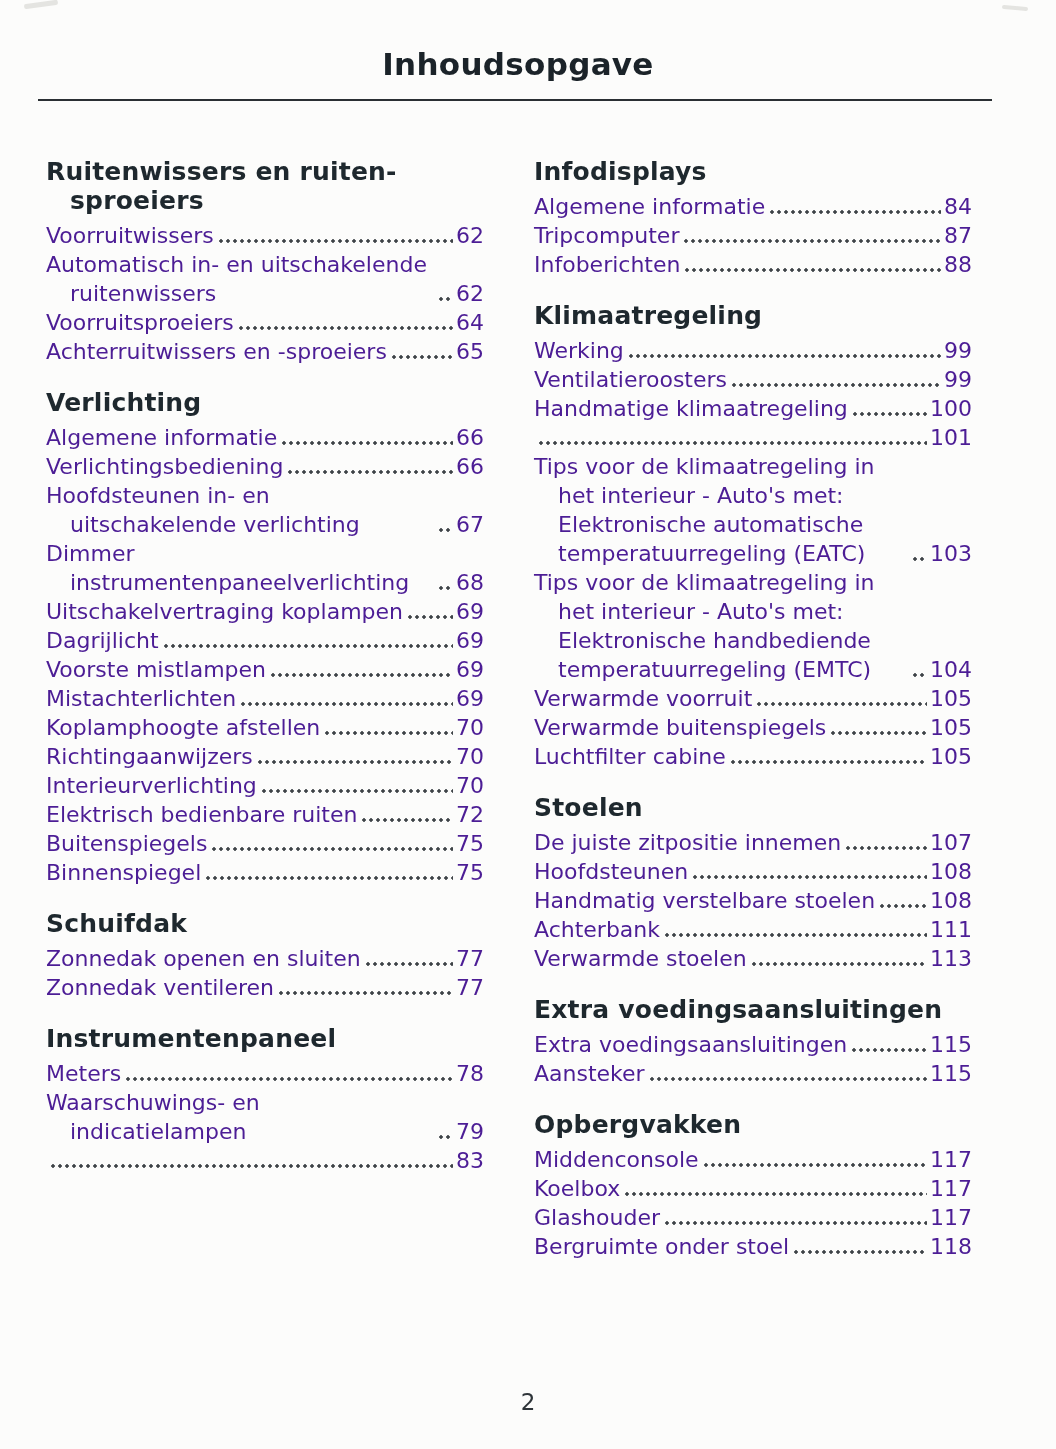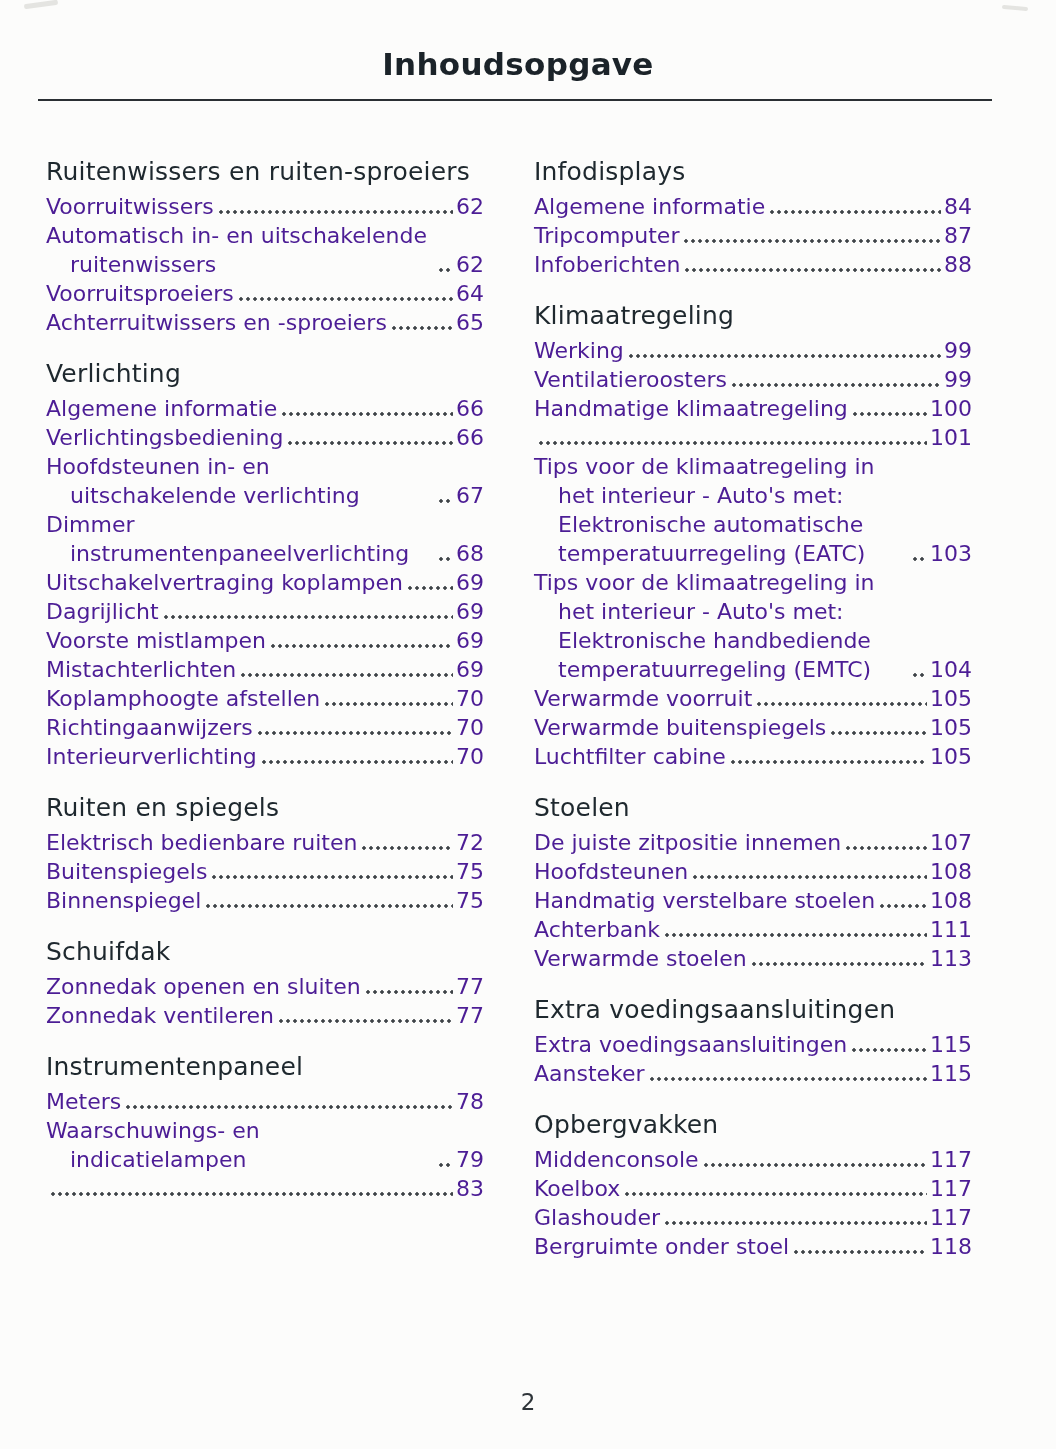--- a/index.html
+++ b/index.html
@@ -55,21 +55,21 @@
     gap: 50px;
     margin-top: 56px;
     padding-right: 18px;
   }
 
   .col { flex: 1 1 0; min-width: 0; }
 
   .toc-heading {
     font-size: 25px;
     line-height: 29px;
-    font-weight: 400;
+    font-weight: 700;
     color: #1e282e;
     letter-spacing: 0.2px;
     margin: 22px 0 6px;
     padding-left: 24px;
     text-indent: -24px;
   }
   .toc-section:first-child .toc-heading { margin-top: 0; }
 
   .toc-entry {
     display: flex;
@@ -201,21 +201,20 @@
             <span class="toc-dots"></span>
             <span class="toc-page">70</span>
           </div>
           <div class="toc-entry">
             <span class="toc-label">Interieurverlichting</span>
             <span class="toc-dots"></span>
             <span class="toc-page">70</span>
           </div>
         </section>
         <section class="toc-section">
-          <h2 class="toc-heading">Ruiten en spiegels</h2>
           <div class="toc-entry">
             <span class="toc-label">Elektrisch bedienbare ruiten</span>
             <span class="toc-dots"></span>
             <span class="toc-page">72</span>
           </div>
           <div class="toc-entry">
             <span class="toc-label">Buitenspiegels</span>
             <span class="toc-dots"></span>
             <span class="toc-page">75</span>
           </div>

